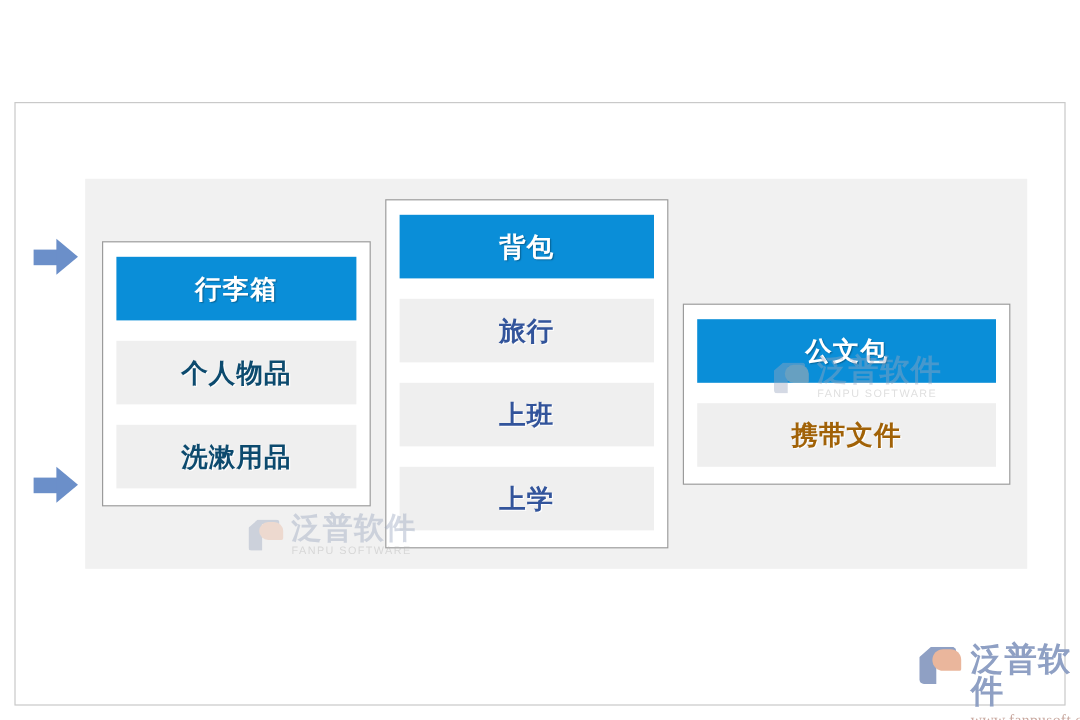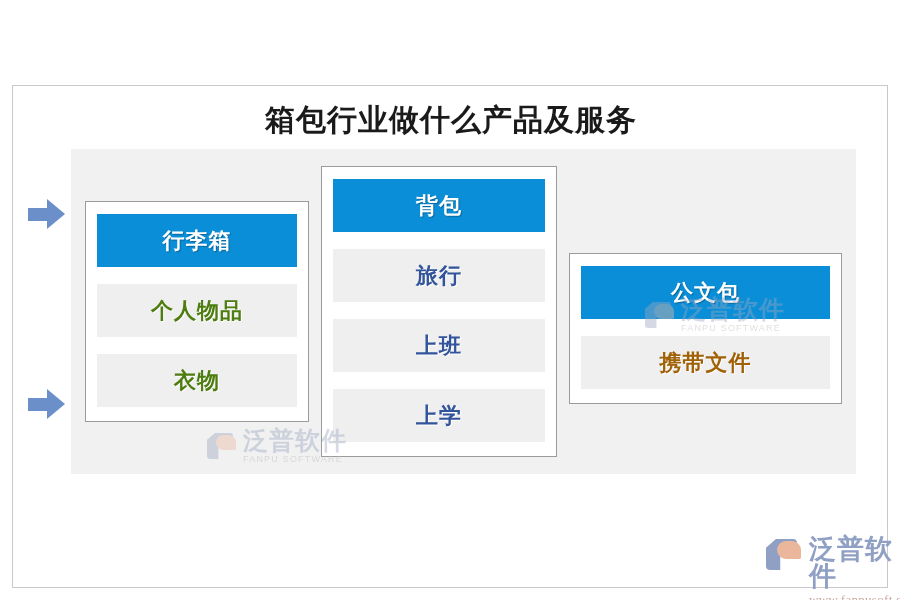--- a/index.html
+++ b/index.html
@@ -80,21 +80,21 @@
     font-weight: bold;
     text-shadow: 1px 1px 1px rgba(0,0,0,0.28);
   }
 
   .cell.item {
     background: #efefef;
     color: #2b4a86;
     font-weight: bold;
     text-shadow: 1px 1px 0px rgba(255,255,255,0.9);
   }
-  .col-1 .cell.item { color: #4d7c0f; }
+  .col-1 .cell.item { color: #0c4a6e; }
   .col-2 .cell.item { color: #32549b; font-family: Liberation Mono, monospace; }
   .col-3 .cell.item { color: #a16207; }
 
   
   .arrow {
     position: absolute;
     width: 40px; height: 30px;
   }
   .arrow .shaft {
     position: absolute;
@@ -188,28 +188,27 @@
     font-family: "Liberation Serif", "DejaVu Serif", serif;
   }
 </style>
 </head>
 <body>
 
 <div class="page">
 
   <div class="frame">
 
-    <div class="title">箱包行业做什么产品及服务</div>
 
     <div class="panel">
 
       <div class="column col-1">
         <div class="cell head">行李箱</div>
         <div class="cell item">个人物品</div>
-        <div class="cell item">衣物</div>
+        <div class="cell item">洗漱用品</div>
       </div>
 
       <div class="column col-2">
         <div class="cell head">背包</div>
         <div class="cell item">旅行</div>
         <div class="cell item">上班</div>
         <div class="cell item">上学</div>
       </div>
 
       <div class="column col-3">

